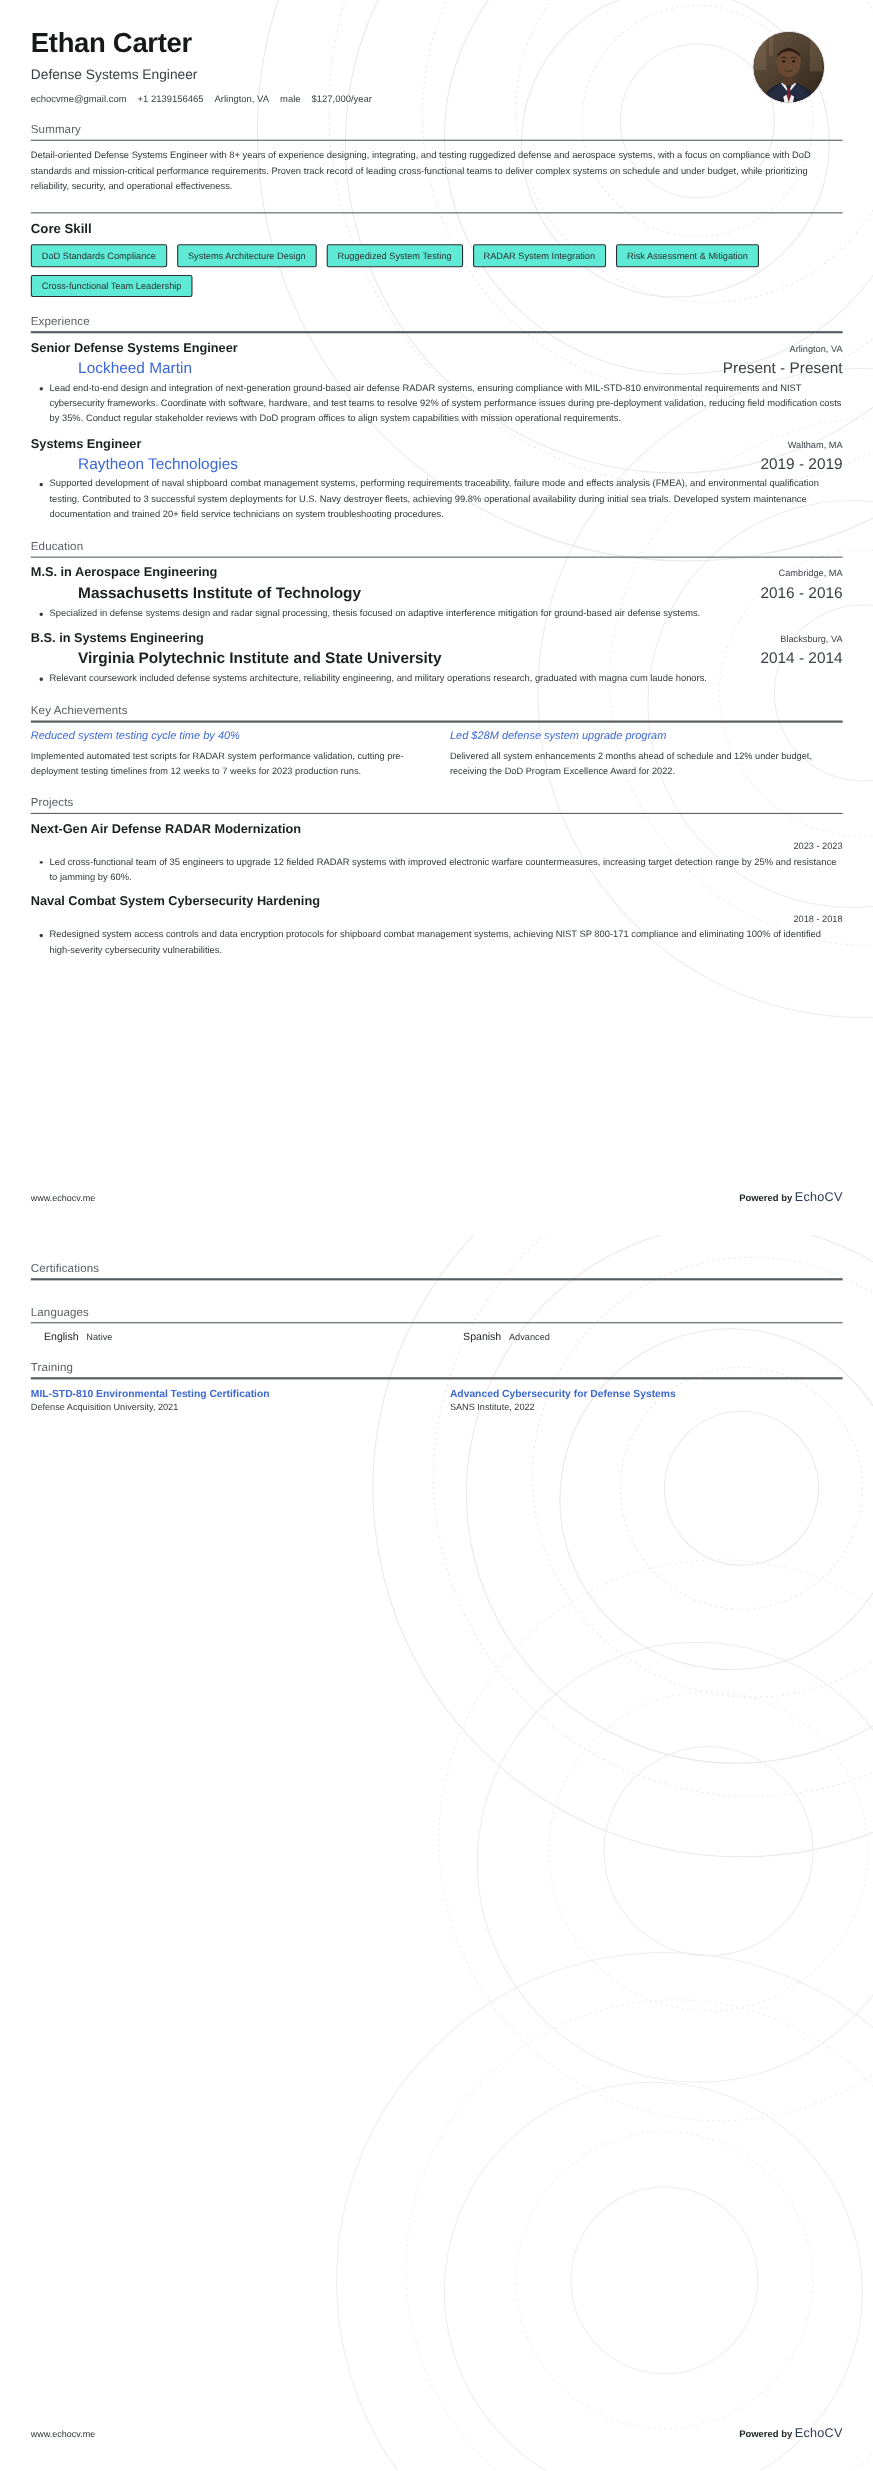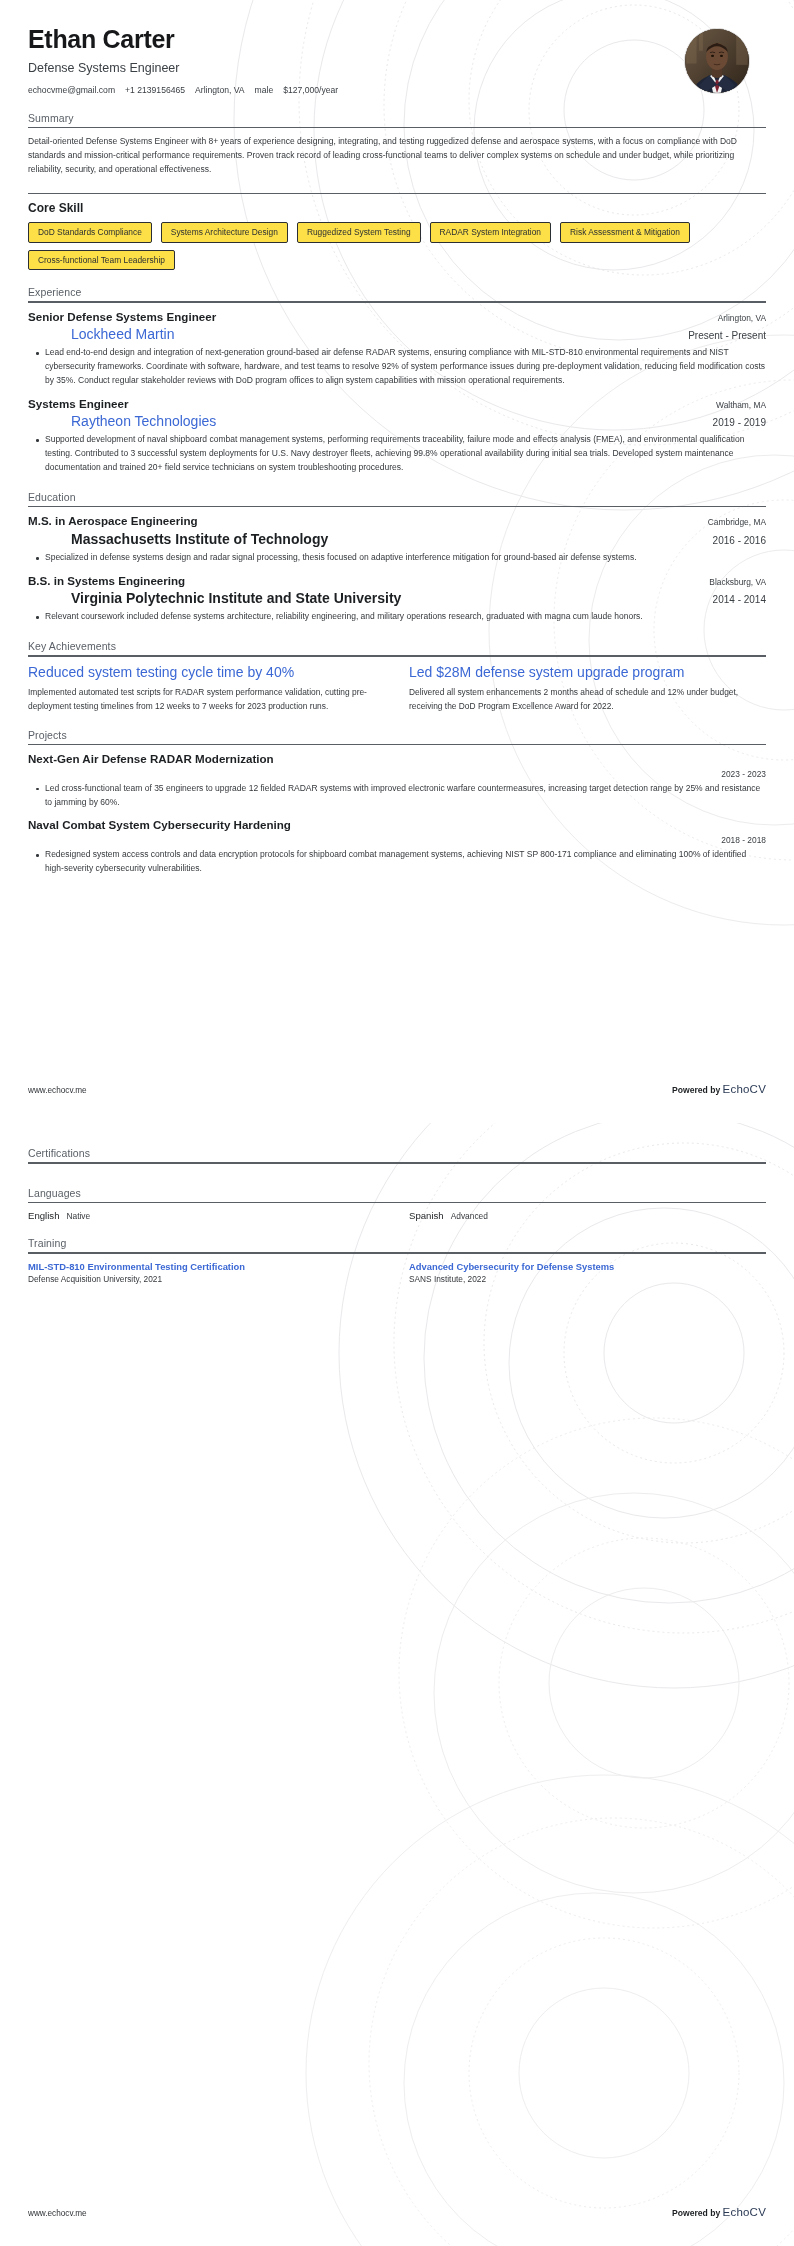--- a/index.html
+++ b/index.html
@@ -97,21 +97,21 @@
     margin: 3px 0 7px 0;
   }
   .pill-row { display: flex; flex-wrap: wrap; gap: 7px 9px; }
   .pill {
     border: 1.1px solid #2b2f33;
     border-radius: 2px;
     padding: 4px 9px;
     font-size: 8.4px;
     color: #2b2f33;
     line-height: 1.25;
-    background: #fde047;
+    background: #5eead4;
     white-space: nowrap;
   }
 
   
   .entry { margin-bottom: 9px; }
   .entry:last-child { margin-bottom: 0; }
   .entry-head { display: flex; justify-content: space-between; align-items: baseline; gap: 12px; }
   .entry-title {
     font-size: 11.6px;
     font-weight: bold;
@@ -126,21 +126,21 @@
   }
   .entry-sub { display: flex; justify-content: space-between; align-items: baseline; gap: 12px; margin-top: 1px; }
   .entry-org {
     font-size: 14px;
     color: #3b68d4;
     line-height: 1.3;
     margin-left: 43px;
   }
   .entry-org.plain { color: #1d2023; font-weight: bold; }
   .entry-dates {
-    font-size: 10px;
+    font-size: 14px;
     color: #3b4045;
     white-space: nowrap;
     padding-left: 44px;
   }
 
   ul.bullets { margin: 3px 0 0 0; padding: 0 0 0 11px; list-style: none; }
   ul.bullets li {
     position: relative;
     font-size: 8.5px;
     line-height: 1.62;
@@ -153,34 +153,35 @@
     position: absolute;
     left: -3px; top: 6px;
     width: 2.6px; height: 2.6px;
     border-radius: 50%;
     background: #34383c;
   }
 
   
   .two-col { display: grid; grid-template-columns: 1fr 1fr; gap: 4px 24px; }
   .ach-title {
-    font-size: 14px;
+    font-size: 10px;
     color: #3b68d4;
     font-weight: normal;
     margin-bottom: 5px;
     line-height: 1.25;
+    font-style: italic;
   }
   .ach-desc { font-size: 8.4px; line-height: 1.58; color: #34383c; }
 
   .cert-name { font-size: 9.4px; font-weight: bold; color: #1d2023; line-height: 1.3; margin-bottom: 2px; }
   .cert-detail { font-size: 8.3px; color: #34383c; line-height: 1.5; }
 
   .lang-row { display: grid; grid-template-columns: 1fr 1fr; gap: 0 24px; }
   .lang-item { display: flex; align-items: baseline; gap: 7px; }
-  .lang-name { font-size: 9.6px; color: #1d2023; }
+  .lang-name { font-size: 9.6px; color: #1d2023; margin-left: 12px; }
   .lang-level { font-size: 8.4px; color: #34383c; }
 
   .training-name { font-size: 9.4px; font-weight: bold; color: #3b68d4; line-height: 1.3; margin-bottom: 0; }
   .training-detail { font-size: 8.3px; color: #34383c; line-height: 1.5; }
 
   
   .proj-dates { text-align: right; font-size: 8.4px; color: #3b4045; margin-top: 2px; }
 
   
   .footer {

